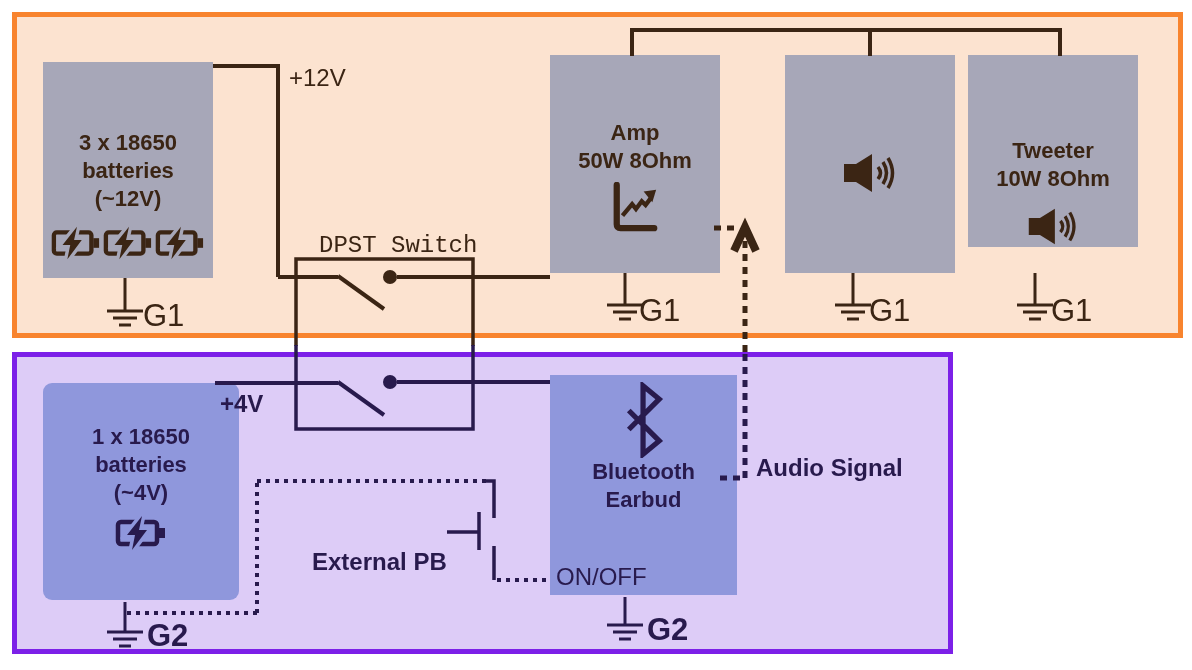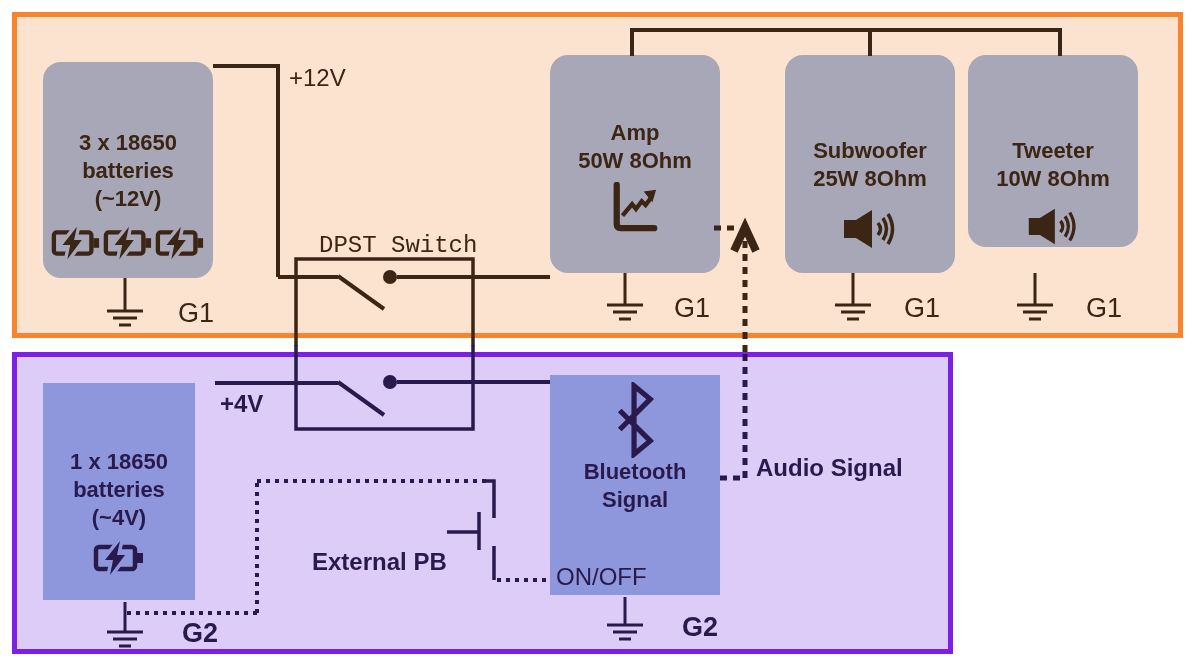--- a/index.html
+++ b/index.html
@@ -4,27 +4,27 @@
 <style>
   html,body{margin:0;padding:0;background:#ffffff;}
   #canvas{
     position:relative;width:1192px;height:670px;overflow:hidden;
     font-family:"Liberation Sans", sans-serif;background:#ffffff;
   }
   .region{position:absolute;box-sizing:border-box;}
   #region-top{left:12px;top:12px;width:1171px;height:326px;background:var(--top-bg);border:5px solid var(--top-border);}
   #region-bottom{left:12px;top:352px;width:941px;height:302px;background:var(--bottom-bg);border:5px solid var(--bottom-border);}
   .cbox{position:absolute;display:flex;flex-direction:column;align-items:center;box-sizing:border-box;}
-  .gray{background:var(--gray-box);border-radius:18px;}
+  .gray{background:var(--gray-box);}
   .blue{background:var(--blue-box);}
   .box-label{font-weight:bold;font-size:22px;line-height:28px;text-align:center;white-space:pre;}
   .ink-top{color:var(--top-ink);}
   .ink-bottom{color:var(--bottom-ink);font-weight:bold;}
   .wire-label{position:absolute;font-size:24px;white-space:nowrap;}
-  .g-label{position:absolute;font-size:27px;white-space:nowrap;margin-left:35px;}
+  .g-label{position:absolute;font-size:31px;white-space:nowrap;}
   #svg-overlay{position:absolute;left:0;top:0;pointer-events:none;}
   .w-top{stroke:var(--top-ink);stroke-width:4;fill:none;}
   .w-bottom{stroke:var(--bottom-ink);stroke-width:4;fill:none;}
   .rect-top{stroke:var(--top-ink);stroke-width:3.5;fill:none;}
   .rect-bottom{stroke:var(--bottom-ink);stroke-width:3.5;fill:none;}
   .gnd-top{stroke:var(--top-ink);stroke-width:3;fill:none;}
   .gnd-bottom{stroke:var(--bottom-ink);stroke-width:3;fill:none;}
   .dot-top{fill:var(--top-ink);}
   .dot-bottom{fill:var(--bottom-ink);}
   .dash-fine{stroke:var(--bottom-ink);stroke-width:4;fill:none;stroke-dasharray:4 5;}
@@ -82,54 +82,53 @@
   <div class="cbox gray" style="left:550px;top:55px;width:170px;height:218px;padding-top:64px;">
     <div class="box-label ink-top"><span>Amp</span><br><span>50W 8Ohm</span></div>
     <svg width="48" height="50" viewBox="0 0 48 52" style="margin-top:7px;">
       <path class="chart-axis" d="M5,3 V44 Q5,48 9,48 H44"></path>
       <polyline class="chart-line" points="11,35 21,23 25,28 31,20 35,24 41,16"></polyline>
       <polygon class="chart-arrow" points="33,10 46,8 42,21"></polygon>
     </svg>
   </div>
 
   <div class="cbox gray" style="left:785px;top:55px;width:170px;height:218px;padding-top:82px;">
-    <div class="box-label ink-top"><span>Subwoofer</span><br><span>25W 8Ohm</span></div>
     <svg width="56" height="46" viewBox="0 0 56 44" style="margin-top:13px;">
       <polygon class="spk" points="2,13 14,13 30,3 30,41 14,31 2,31"></polygon>
       <path class="spk-arc" d="M36,16 Q41,22 36,28"></path>
       <path class="spk-arc" d="M41,11 Q48,22 41,33"></path>
       <path class="spk-arc" d="M46,7 Q55,22 46,37"></path>
     </svg>
   </div>
 
   <div class="cbox gray" style="left:968px;top:55px;width:170px;height:192px;padding-top:82px;">
     <div class="box-label ink-top"><span>Tweeter</span><br><span>10W 8Ohm</span></div>
     <svg width="56" height="46" viewBox="0 0 56 44" style="margin-top:13px;">
       <polygon class="spk" points="2,13 14,13 30,3 30,41 14,31 2,31"></polygon>
       <path class="spk-arc" d="M36,16 Q41,22 36,28"></path>
       <path class="spk-arc" d="M41,11 Q48,22 41,33"></path>
       <path class="spk-arc" d="M46,7 Q55,22 46,37"></path>
     </svg>
   </div>
 
-  <div class="cbox blue" style="left:43px;top:383px;width:152px;height:217px;padding-top:65px;">
+  <div class="cbox blue" style="left:43px;top:383px;width:196px;height:217px;padding-top:40px;border-radius:9px;">
     <div class="box-label ink-bottom"><span>1 x 18650</span><br><span>batteries</span><br><span>(~4V)</span></div>
     <svg width="52" height="36" viewBox="0 0 52 36" style="margin-top:8px;">
         <rect class="batt-outline-bottom" x="3" y="7" width="39" height="22" rx="3"></rect>
         <rect x="44" y="13" width="6" height="10" fill="var(--bottom-ink)"></rect>
         <polygon class="bolt-halo-blue" points="27,1 12,20 20,20 17,35 32,15 24,15"></polygon>
         <polygon class="bolt-core-bottom" points="27,1 12,20 20,20 17,35 32,15 24,15"></polygon>
       </svg>
   </div>
 
-  <div class="cbox blue" style="left:550px;top:375px;width:170px;height:220px;padding-top:7px;">
+  <div class="cbox blue" style="left:550px;top:375px;width:187px;height:220px;padding-top:7px;">
     <svg width="40" height="76" viewBox="0 0 40 80">
       <path class="bt-rune" d="M4,30 L36,62 L19,76 L19,4 L36,18 L4,50"></path>
     </svg>
-    <div class="box-label ink-bottom"><span>Bluetooth</span><br><span>Signal</span></div>
+    <div class="box-label ink-bottom"><span>Bluetooth</span><br><span>Earbud</span></div>
     <div class="onoff ink-bottom">ON/OFF</div>
   </div>
 
   <div class="wire-label ink-top" style="left:289px;top:64px;">+12V</div>
   <div class="wire-label ink-top" style="left:319px;top:232px;font-family:Liberation Mono, monospace;">DPST Switch</div>
   <div class="wire-label ink-bottom" style="left:220px;top:390px;">+4V</div>
   <div class="wire-label ink-bottom" style="left:756px;top:454px;">Audio Signal</div>
   <div class="wire-label ink-bottom" style="left:312px;top:548px;">External PB</div>
 
   <div class="g-label ink-top" style="left:143px;top:298px;">G1</div>

